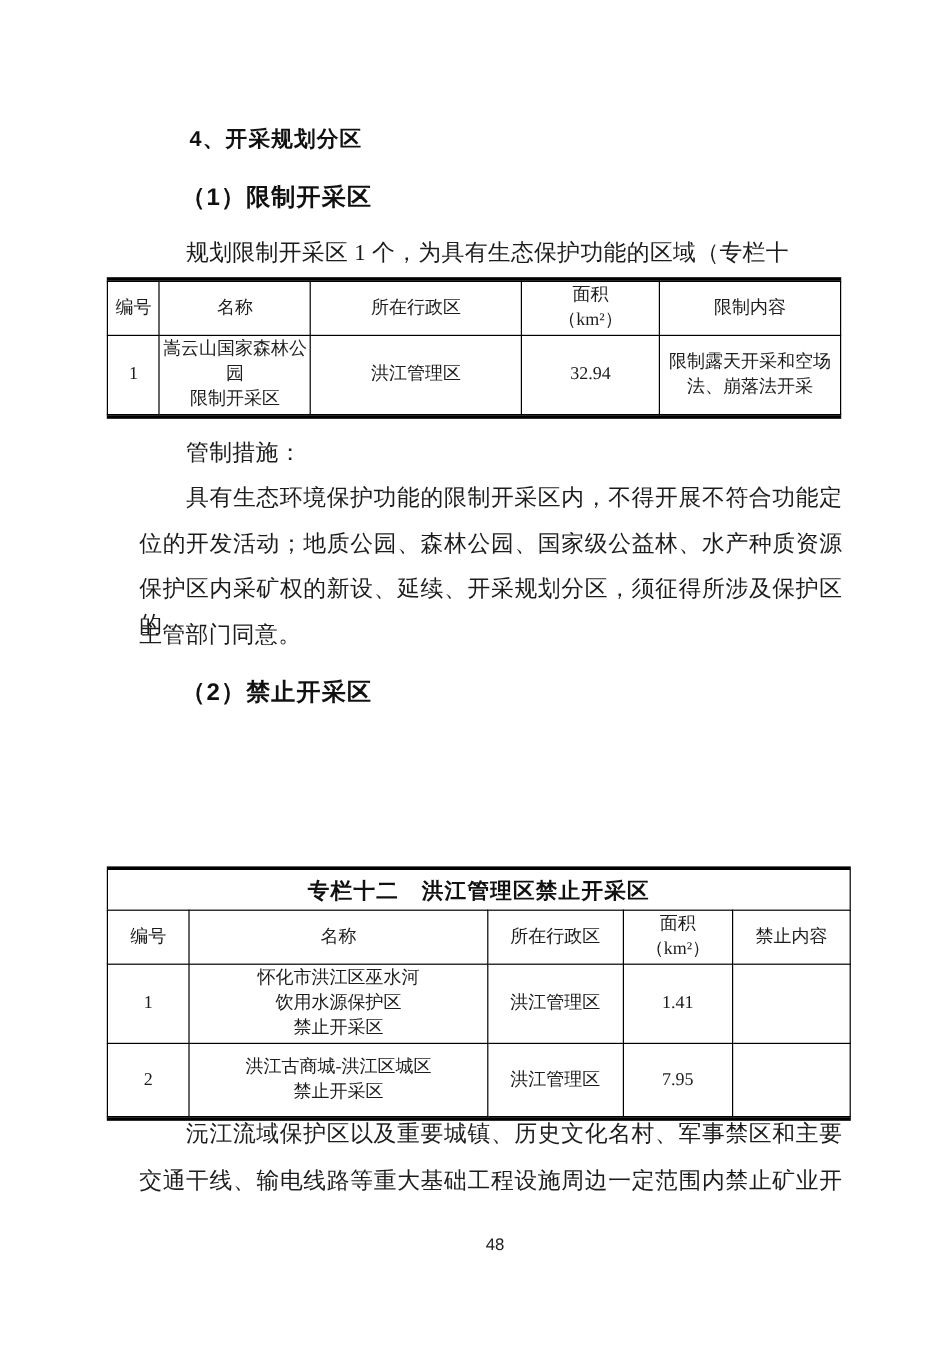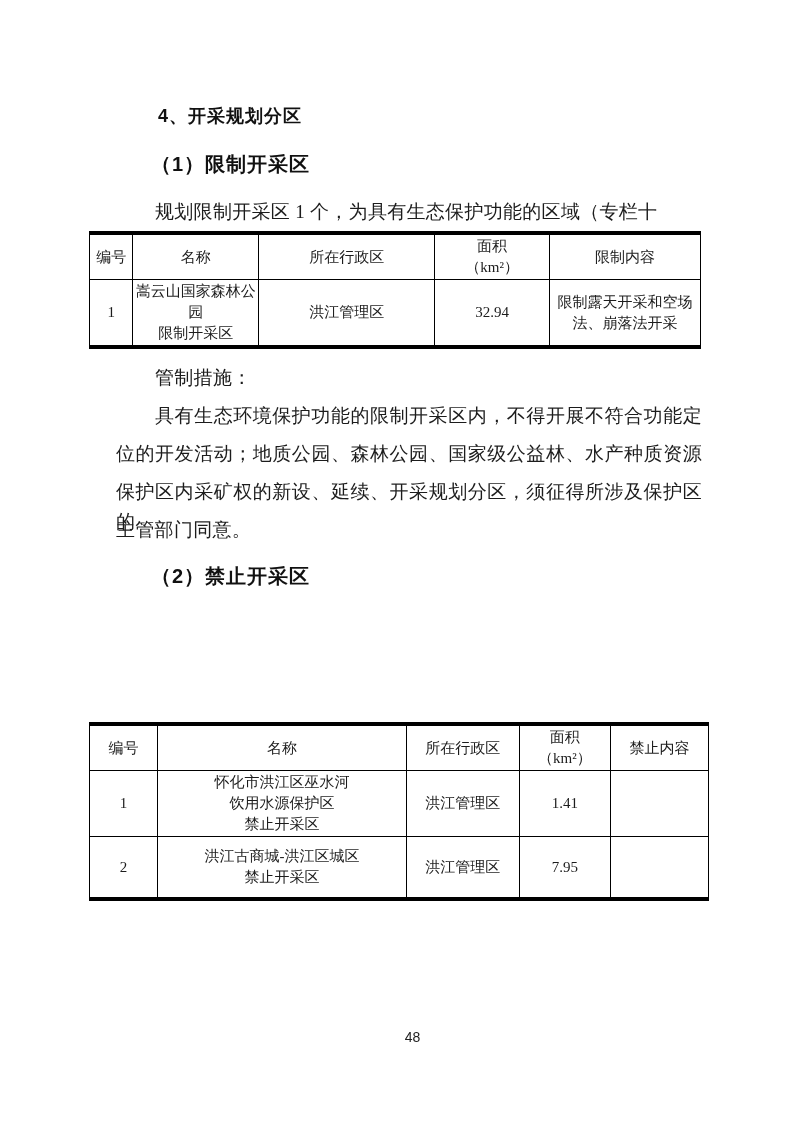--- a/index.html
+++ b/index.html
@@ -133,20 +133,21 @@
       <div class="line indent just">具有生态环境保护功能的限制开采区内，不得开展不符合功能定</div>
       <div class="line just">位的开发活动；地质公园、森林公园、国家级公益林、水产种质资源</div>
       <div class="line just">保护区内采矿权的新设、延续、开采规划分区，须征得所涉及保护区的</div>
       <div class="line">主管部门同意。</div>
     </div>
 
   <div class="h2 h2b">（2）禁止开采区</div>
 
 
   <div class="tablebox t12">
+    <div class="tbl-title">专栏十二　洪江管理区禁止开采区</div>
     <table class="grid">
       <colgroup>
         <col style="width:11.0%">
         <col style="width:40.2%">
         <col style="width:18.2%">
         <col style="width:14.8%">
         <col style="width:15.8%">
       </colgroup>
     <thead>
           <tr>
@@ -173,16 +174,20 @@
             <td>洪江古商城-洪江区城区
 禁止开采区</td>
             <td>洪江管理区</td>
             <td>7.95</td>
             <td></td>
           </tr>
         </tbody>
       </table>
   </div>
 
+  <div class="para p4 lh39">
+      <div class="line indent just">沅江流域保护区以及重要城镇、历史文化名村、军事禁区和主要</div>
+      <div class="line just">交通干线、输电线路等重大基础工程设施周边一定范围内禁止矿业开</div>
+    </div>
 
   <div class="pagenum">48</div>
 
 </div>
 
 </body></html>

